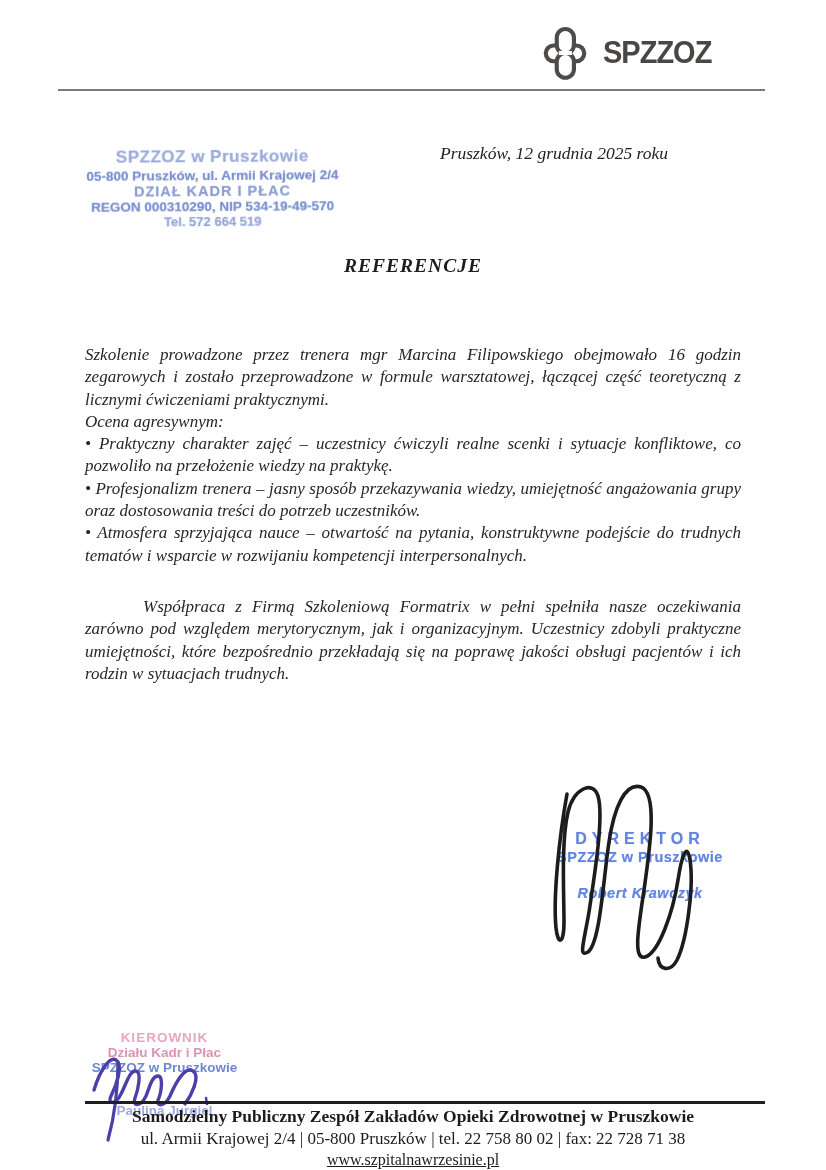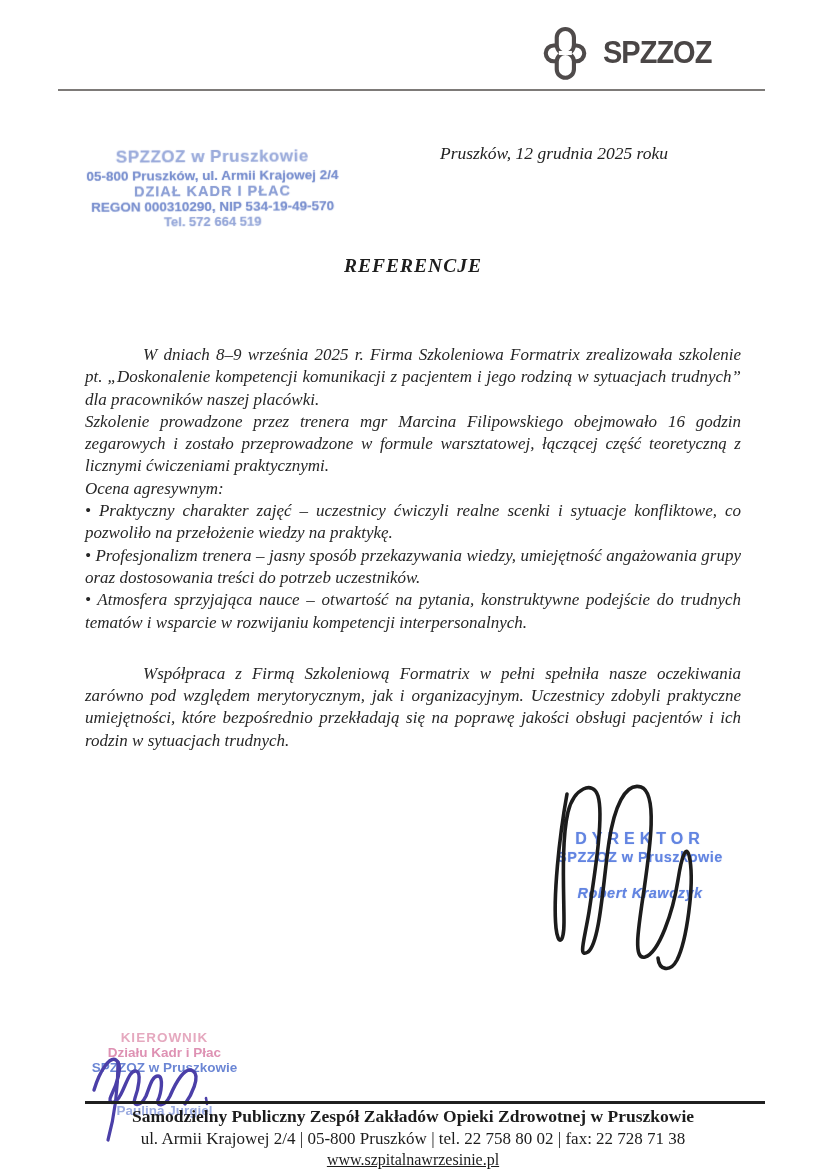--- a/index.html
+++ b/index.html
@@ -117,21 +117,20 @@
     <div class="s3">DZIAŁ KADR I PŁAC</div>
     <div class="s4">REGON 000310290, NIP 534-19-49-570</div>
     <div class="s5">Tel. 572 664 519</div>
   </div>
 
   <div class="date-line">Pruszków, 12 grudnia 2025 roku</div>
 
   <div class="doc-title">REFERENCJE</div>
 
   <div class="body-text">
-    <p class="indent">W dniach 8–9 września 2025 r. Firma Szkoleniowa Formatrix zrealizowała szkolenie pt. „Doskonalenie kompetencji komunikacji z pacjentem i jego rodziną w sytuacjach trudnych” dla pracowników naszej placówki.</p>
     <p>Szkolenie prowadzone przez trenera mgr Marcina Filipowskiego obejmowało 16 godzin zegarowych i zostało przeprowadzone w formule warsztatowej, łączącej część teoretyczną z licznymi ćwiczeniami praktycznymi.</p>
     <p>Ocena agresywnym:</p>
     <p>• Praktyczny charakter zajęć – uczestnicy ćwiczyli realne scenki i sytuacje konfliktowe, co pozwoliło na przełożenie wiedzy na praktykę.</p>
     <p>• Profesjonalizm trenera – jasny sposób przekazywania wiedzy, umiejętność angażowania grupy oraz dostosowania treści do potrzeb uczestników.</p>
     <p>• Atmosfera sprzyjająca nauce – otwartość na pytania, konstruktywne podejście do trudnych tematów i wsparcie w rozwijaniu kompetencji interpersonalnych.</p>
     <p class="indent last">Współpraca z Firmą Szkoleniową Formatrix w pełni spełniła nasze oczekiwania zarówno pod względem merytorycznym, jak i organizacyjnym. Uczestnicy zdobyli praktyczne umiejętności, które bezpośrednio przekładają się na poprawę jakości obsługi pacjentów i ich rodzin w sytuacjach trudnych.</p>
   </div>
 
   <div class="stamp dir-stamp">
     <div class="role">DYREKTOR</div>

